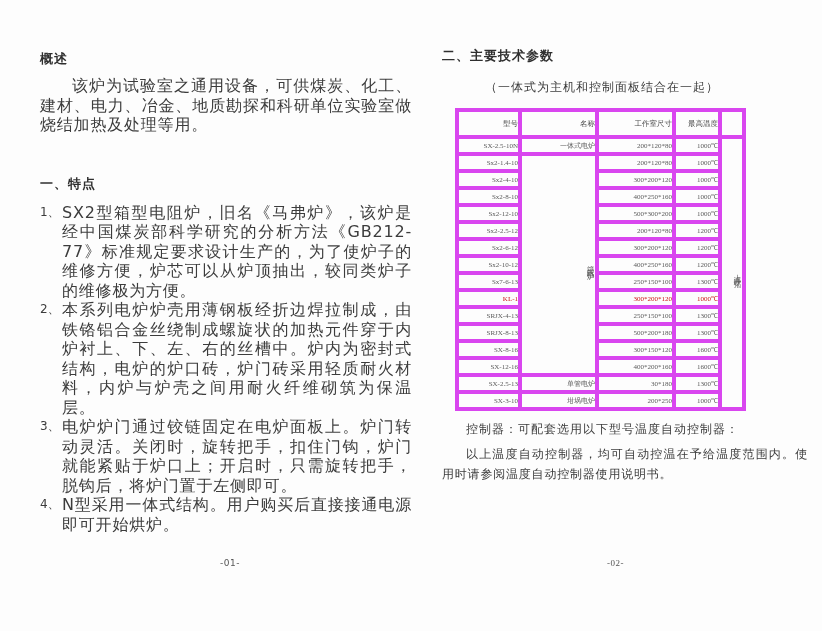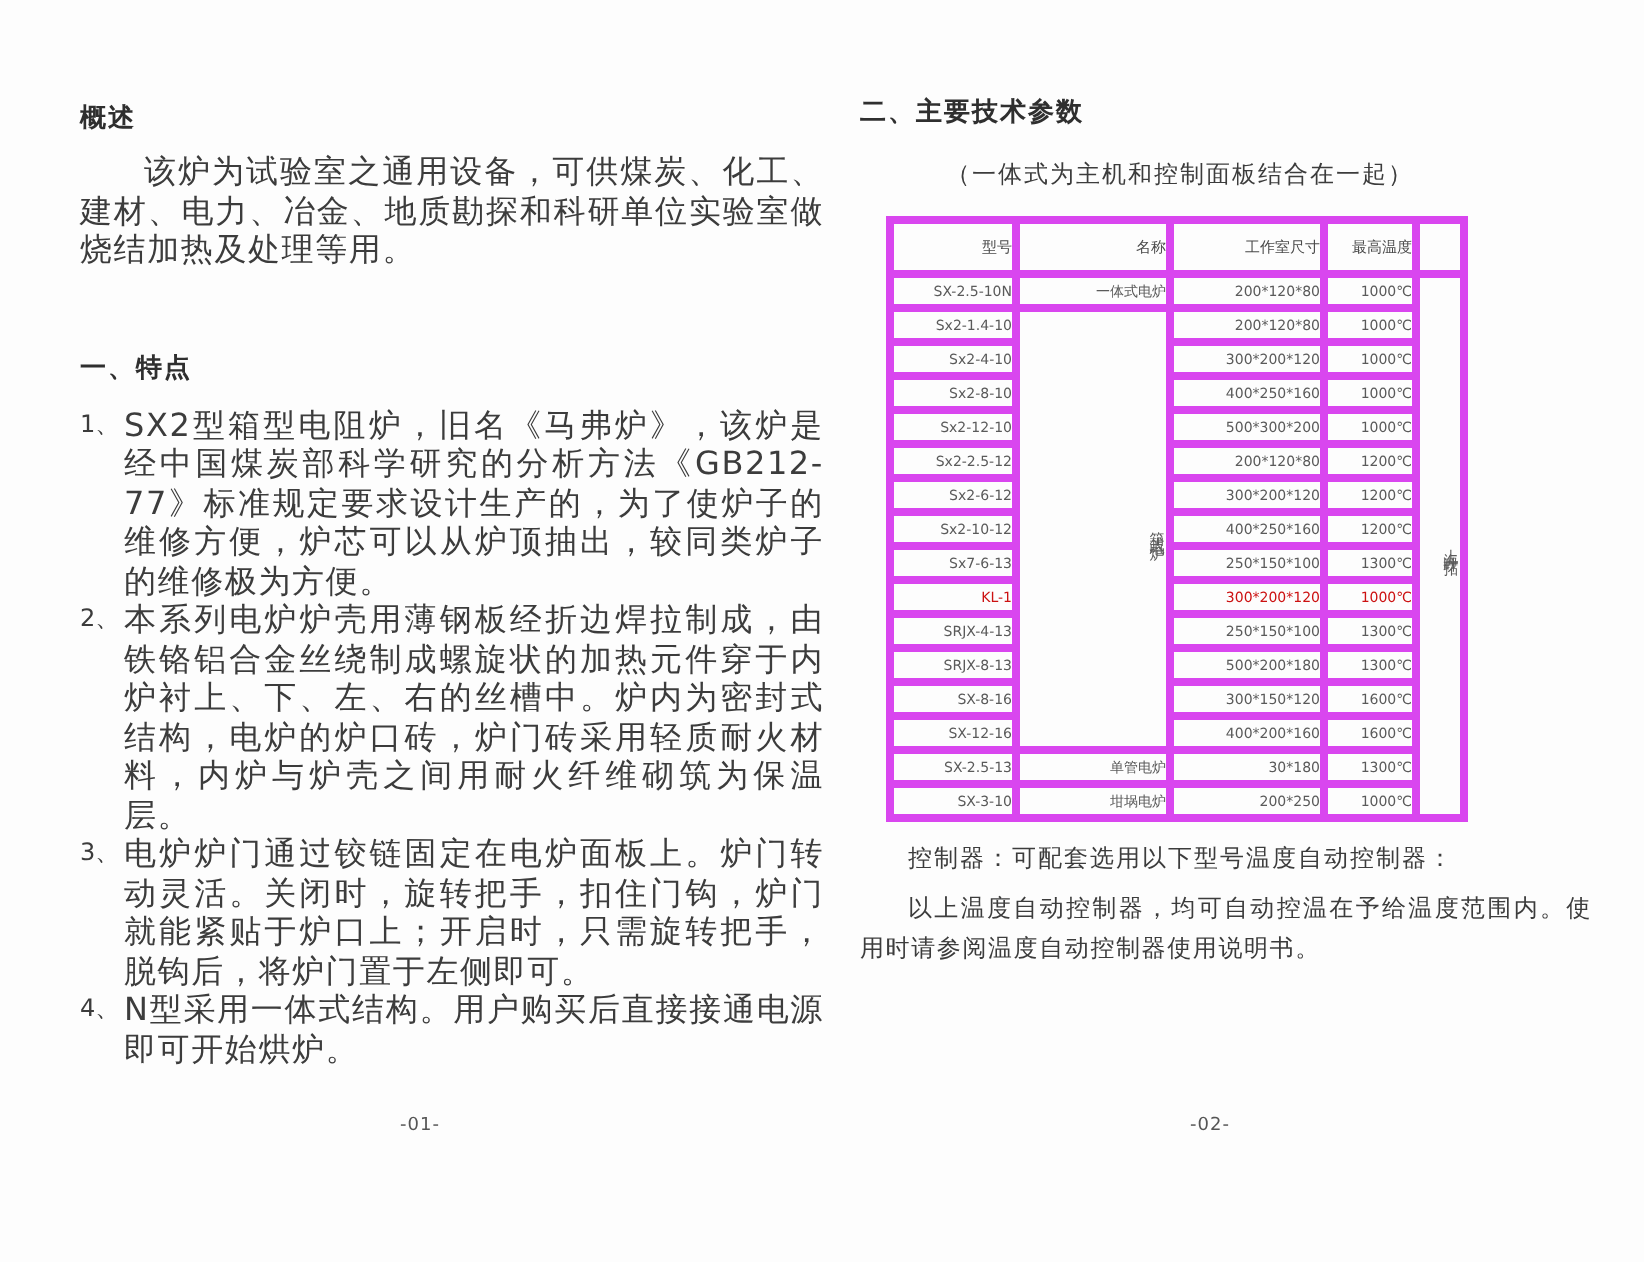--- a/index.html
+++ b/index.html
@@ -6,21 +6,21 @@
   body{
     width:822px;height:631px;
     background:#fdfdfd;
     font-family:"DejaVu Sans","Liberation Sans",sans-serif;
     color:#3c3c3c;
     position:relative;
     overflow:hidden;
   }
   .page{position:absolute;top:0;height:602px;}
   #page-left{left:40px;width:372px;}
-  #page-right{left:430px;width:366px;}
+  #page-right{left:442px;width:366px;font-family:Liberation Serif, serif;}
 
   .h-bold{font-weight:bold;font-size:13px;color:#2f2f2f;letter-spacing:1px;}
   #page-left .h-overview{margin-top:50px;}
   .body-text{font-size:16px;line-height:19.5px;letter-spacing:0.8px;text-align:justify;}
   .indent{text-indent:2em;}
   #overview-para{margin-top:8px;}
   .h-features{margin-top:40px;}
   .feature-list{margin-top:10px;}
   .feature-item{display:flex;}
   .feature-num{width:22px;flex:0 0 22px;font-size:12px;line-height:19.5px;}
@@ -57,21 +57,21 @@
     display:inline-block;
   }
   .ctrl-line{margin:10px 0 0 24px;font-size:12px;letter-spacing:1px;}
   .ctrl-model{margin:7px 0 0 118px;font-size:12px;letter-spacing:1px;}
   .ctrl-note{margin-top:7px;font-size:12px;line-height:19.5px;letter-spacing:0.8px;text-align:justify;}
 
   .page-number{
     position:absolute;bottom:34px;
     font-size:9px;color:#555;letter-spacing:0.5px;
   }
-  #page-num-1{left:160px;}
+  #page-num-1{left:180px;}
   #page-num-2{left:165px;}
 </style>
 </head>
 <body>
 
 <div class="page" id="page-left">
   <div class="h-bold h-overview">概述</div>
   <div class="body-text indent" id="overview-para">该炉为试验室之通用设备，可供煤炭、化工、建材、电力、冶金、地质勘探和科研单位实验室做烧结加热及处理等用。</div>
 
   <div class="h-bold h-features">一、特点</div>

